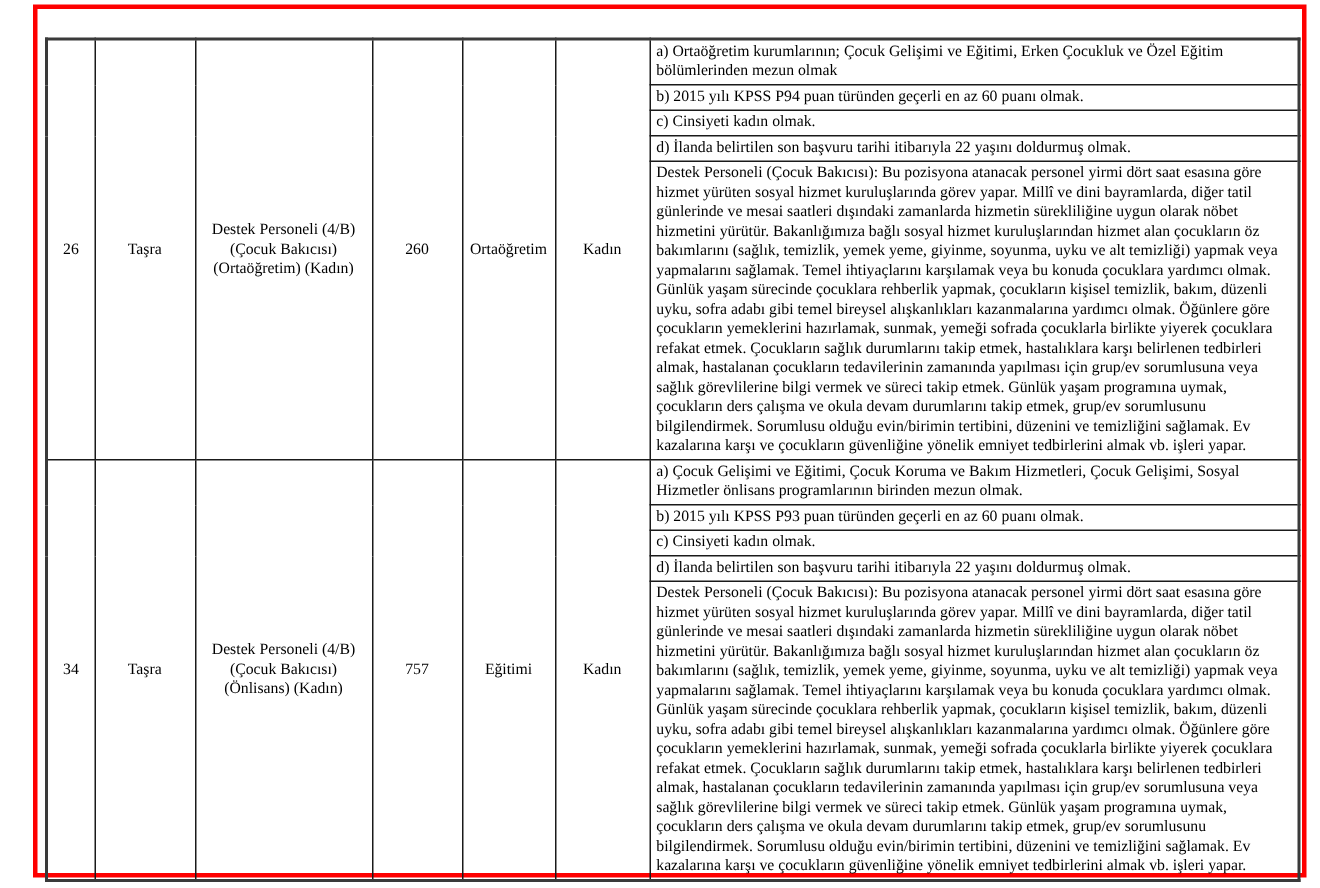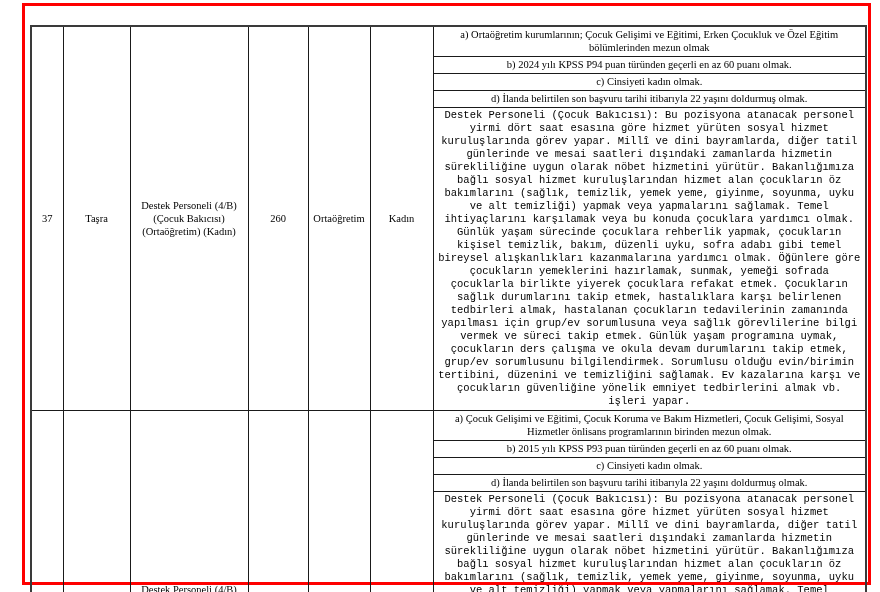--- a/index.html
+++ b/index.html
@@ -28,70 +28,69 @@
     width: 835px;
     height: 532px;
     margin: 19px 0 0 5px;
     border: 2px solid #3a3a3a;
   }
   table.positions td {
     border: 1px solid #1a1a1a;
     font-size: 10.5px;
     line-height: 13px;
     overflow: hidden;
-    text-align: center;
   }
   td.meta {
     text-align: center;
     vertical-align: middle;
     font-size: 11px;
     padding: 4px;
   }
   td.position-title {
     white-space: pre-line;
     line-height: 14px;
   }
   td.req {
     vertical-align: top;
     text-align: left;
     padding: 1px 4px 2px 4px;
   }
   tr.req-row-short { height: 14px; }
   tr.req-row-double { height: 27px; }
-  tr.desc-row { height: auto; font-family: Liberation Mono, monospace; }
+  tr.desc-row { height: auto; }
 </style>
 </head>
 <body>
 
 <div class="frame">
   <table class="positions">
     <colgroup>
       <col style="width:32px">
       <col style="width:67px">
       <col style="width:118px">
       <col style="width:60px">
       <col style="width:62px">
       <col style="width:63px">
       <col style="width:433px">
     </colgroup>
 
     <tbody>
       <tr class="req-row-double">
-        <td class="meta" rowspan="5">37</td>
+        <td class="meta" rowspan="5">26</td>
         <td class="meta" rowspan="5">Taşra</td>
         <td class="meta position-title" rowspan="5">Destek Personeli (4/B)
 (Çocuk Bakıcısı)
 (Ortaöğretim) (Kadın)</td>
         <td class="meta" rowspan="5">260</td>
         <td class="meta" rowspan="5">Ortaöğretim</td>
         <td class="meta" rowspan="5">Kadın</td>
         <td class="req">a) Ortaöğretim kurumlarının; Çocuk Gelişimi ve Eğitimi, Erken Çocukluk ve Özel Eğitim bölümlerinden mezun olmak</td>
       </tr>
       <tr class="req-row-short">
-          <td class="req">b) 2024 yılı KPSS P94 puan türünden geçerli en az 60 puanı olmak.</td>
+          <td class="req">b) 2015 yılı KPSS P94 puan türünden geçerli en az 60 puanı olmak.</td>
         </tr>
       <tr class="req-row-short">
           <td class="req">c) Cinsiyeti kadın olmak.</td>
         </tr>
       <tr class="req-row-short">
           <td class="req">d) İlanda belirtilen son başvuru tarihi itibarıyla 22 yaşını doldurmuş olmak.</td>
         </tr>
       <tr class="desc-row">
           <td class="req">Destek Personeli (Çocuk Bakıcısı): Bu pozisyona atanacak personel yirmi dört saat esasına göre hizmet yürüten sosyal hizmet kuruluşlarında görev yapar. Millî ve dini bayramlarda, diğer tatil günlerinde ve mesai saatleri dışındaki zamanlarda hizmetin sürekliliğine uygun olarak nöbet hizmetini yürütür. Bakanlığımıza bağlı sosyal hizmet kuruluşlarından hizmet alan çocukların öz bakımlarını (sağlık, temizlik, yemek yeme, giyinme, soyunma, uyku ve alt temizliği) yapmak veya yapmalarını sağlamak. Temel ihtiyaçlarını karşılamak veya bu konuda çocuklara yardımcı olmak. Günlük yaşam sürecinde çocuklara rehberlik yapmak, çocukların kişisel temizlik, bakım, düzenli uyku, sofra adabı gibi temel bireysel alışkanlıkları kazanmalarına yardımcı olmak. Öğünlere göre çocukların yemeklerini hazırlamak, sunmak, yemeği sofrada çocuklarla birlikte yiyerek çocuklara refakat etmek. Çocukların sağlık durumlarını takip etmek, hastalıklara karşı belirlenen tedbirleri almak, hastalanan çocukların tedavilerinin zamanında yapılması için grup/ev sorumlusuna veya sağlık görevlilerine bilgi vermek ve süreci takip etmek. Günlük yaşam programına uymak, çocukların ders çalışma ve okula devam durumlarını takip etmek, grup/ev sorumlusunu bilgilendirmek. Sorumlusu olduğu evin/birimin tertibini, düzenini ve temizliğini sağlamak. Ev kazalarına karşı ve çocukların güvenliğine yönelik emniyet tedbirlerini almak vb. işleri yapar.</td>
         </tr>

